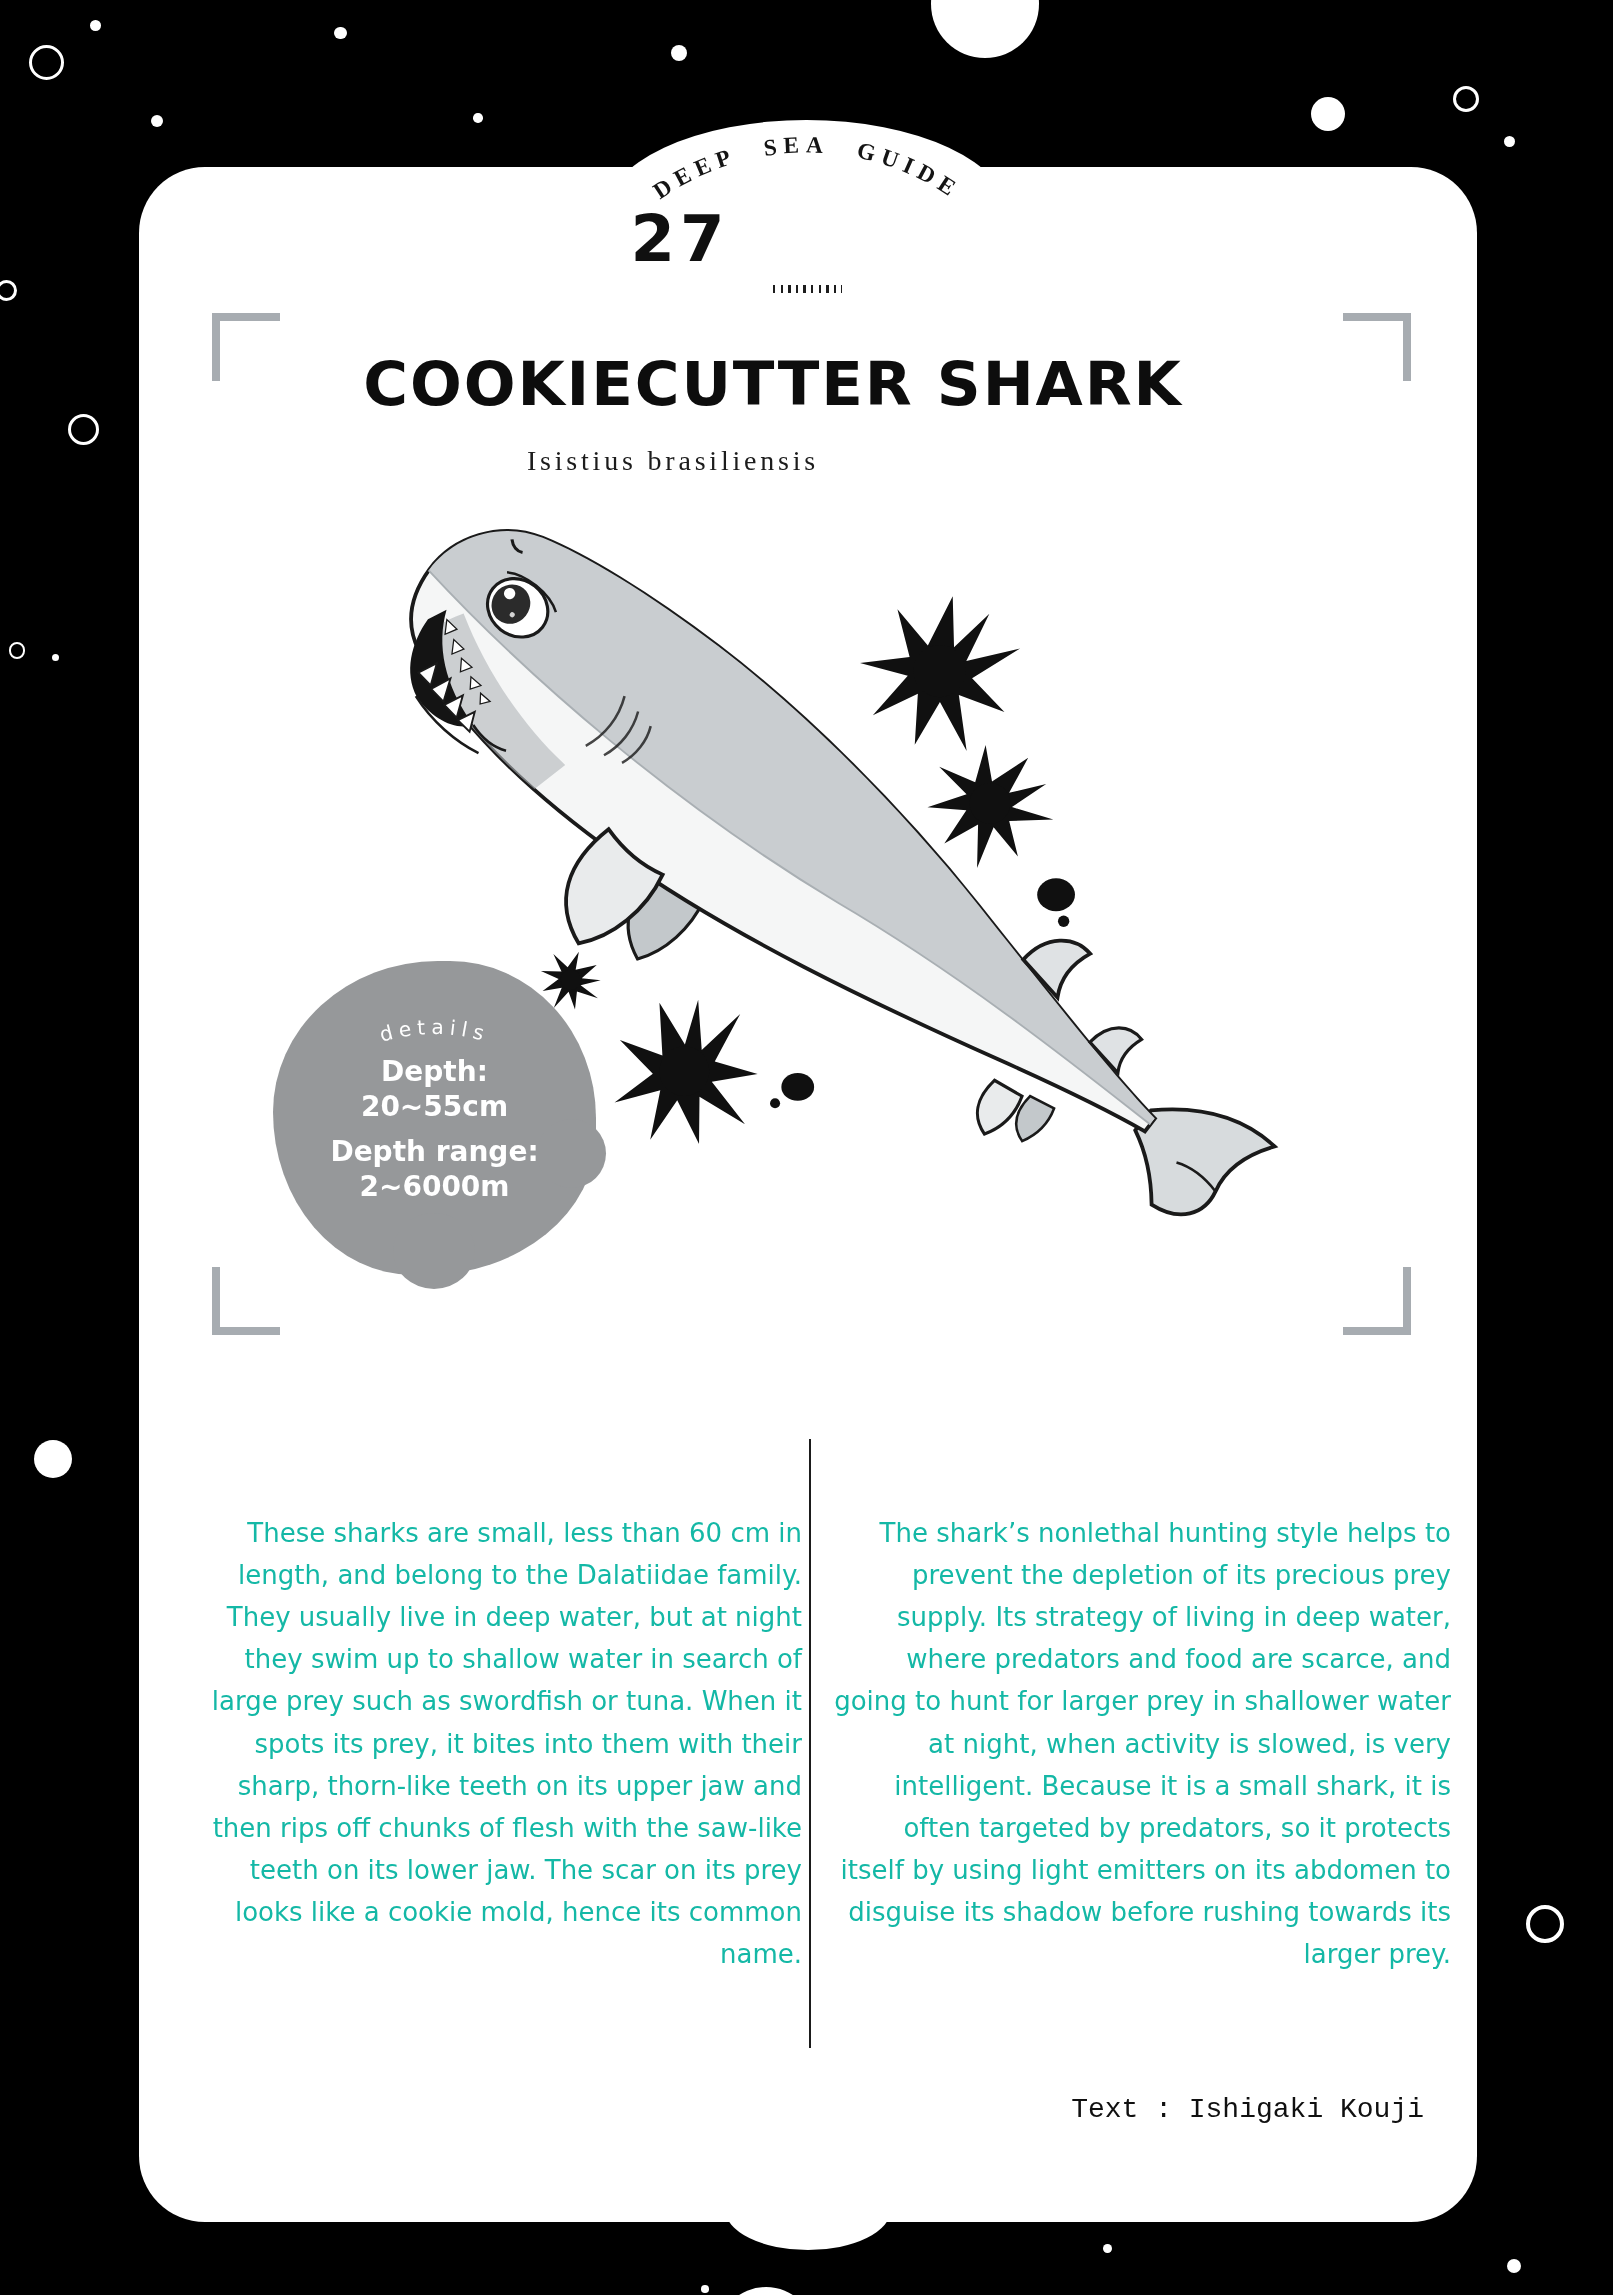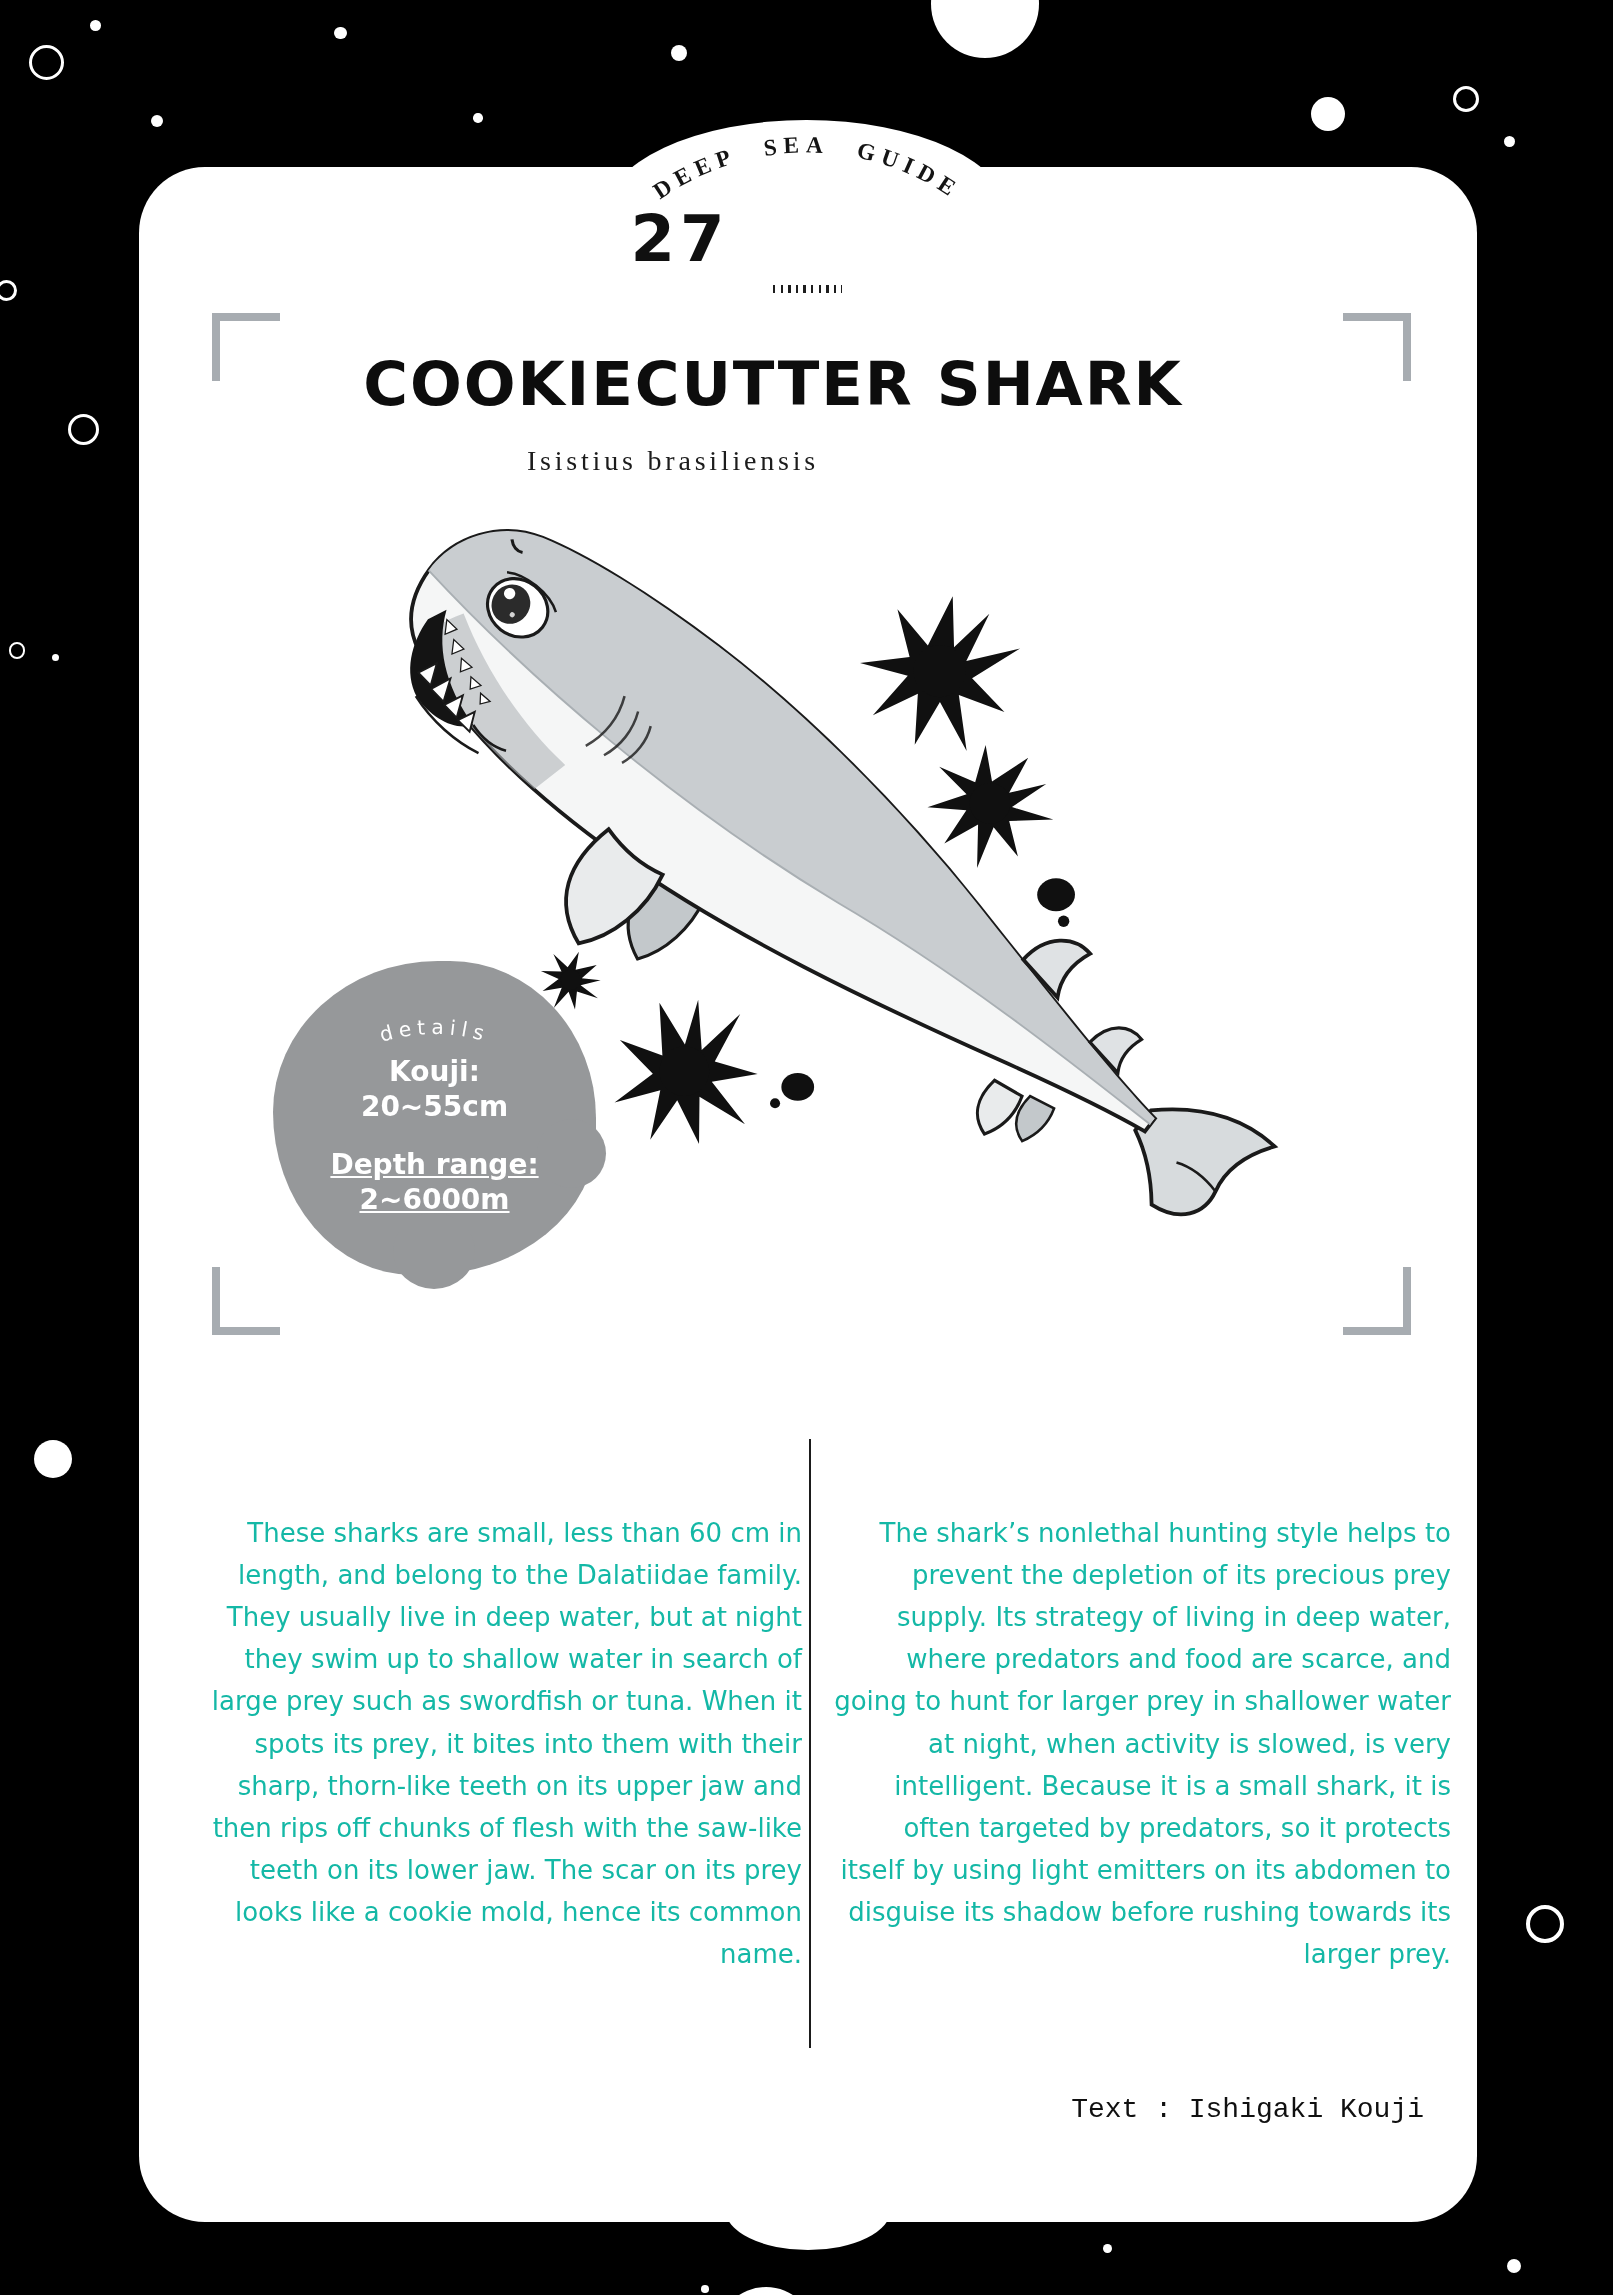--- a/index.html
+++ b/index.html
@@ -48,21 +48,21 @@
                     background:#96989a;
                     border-radius:53% 47% 55% 45% / 50% 52% 46% 54%; }
   .details-bubble::before { content:""; position:absolute; right:-10px; top:158px; width:69px; height:69px;
                     background:#96989a; border-radius:50%; }
   .details-bubble::after  { content:""; position:absolute; left:120px; bottom:-14px; width:82px; height:76px;
                     background:#96989a; border-radius:50%; }
   .details-arc { position:absolute; left:0; top:12.6px; width:323px; height:95px; }
   .details-arc text { font-family:"DejaVu Sans", sans-serif; font-size:32px; letter-spacing:9px; fill:#ffffff; }
   .details-fields { position:absolute; left:0; top:93px; width:323px; text-align:center;
                     color:#fff; font-weight:700; font-size:28px; line-height:1.25; }
-  .field + .field { margin-top:23px;text-decoration:underline; }
+  .field + .field { margin-top:10px; }
 
   
   .columns-divider { position:absolute; left:809px; top:1439px; width:1.9px; height:609px; background:#1b1b1b; }
   .article-col { position:absolute; top:1512px; width:618px; text-align:right;
                  font-size:26px; line-height:1.62; color:#14b8a6; }
   .article-col.left  { left:184px; }
   .article-col.right { left:833px; }
 
   .credit { position:absolute; right:190px; top:2094px; font-family:Liberation Mono, monospace;
             font-size:28px; color:#101010; }
@@ -196,21 +196,21 @@
     </g>
   </svg>
 
   <div class="details-bubble">
     <svg class="details-arc" viewBox="0 0 512 150">
       <path id="detailsArc" d="M 140,120 A 280,280 0 0 1 372,120" fill="none"></path>
       <text><textPath href="#detailsArc" startOffset="50%" text-anchor="middle">details</textPath></text>
     </svg>
     <div class="details-fields">
       <div class="field">
-        <div>Kouji:</div>
+        <div>Depth:</div>
         <div>20~55cm</div>
       </div>
       <div class="field">
         <div>Depth range:</div>
         <div>2~6000m</div>
       </div>
     </div>
   </div>
 
   <div class="columns-divider"></div>

